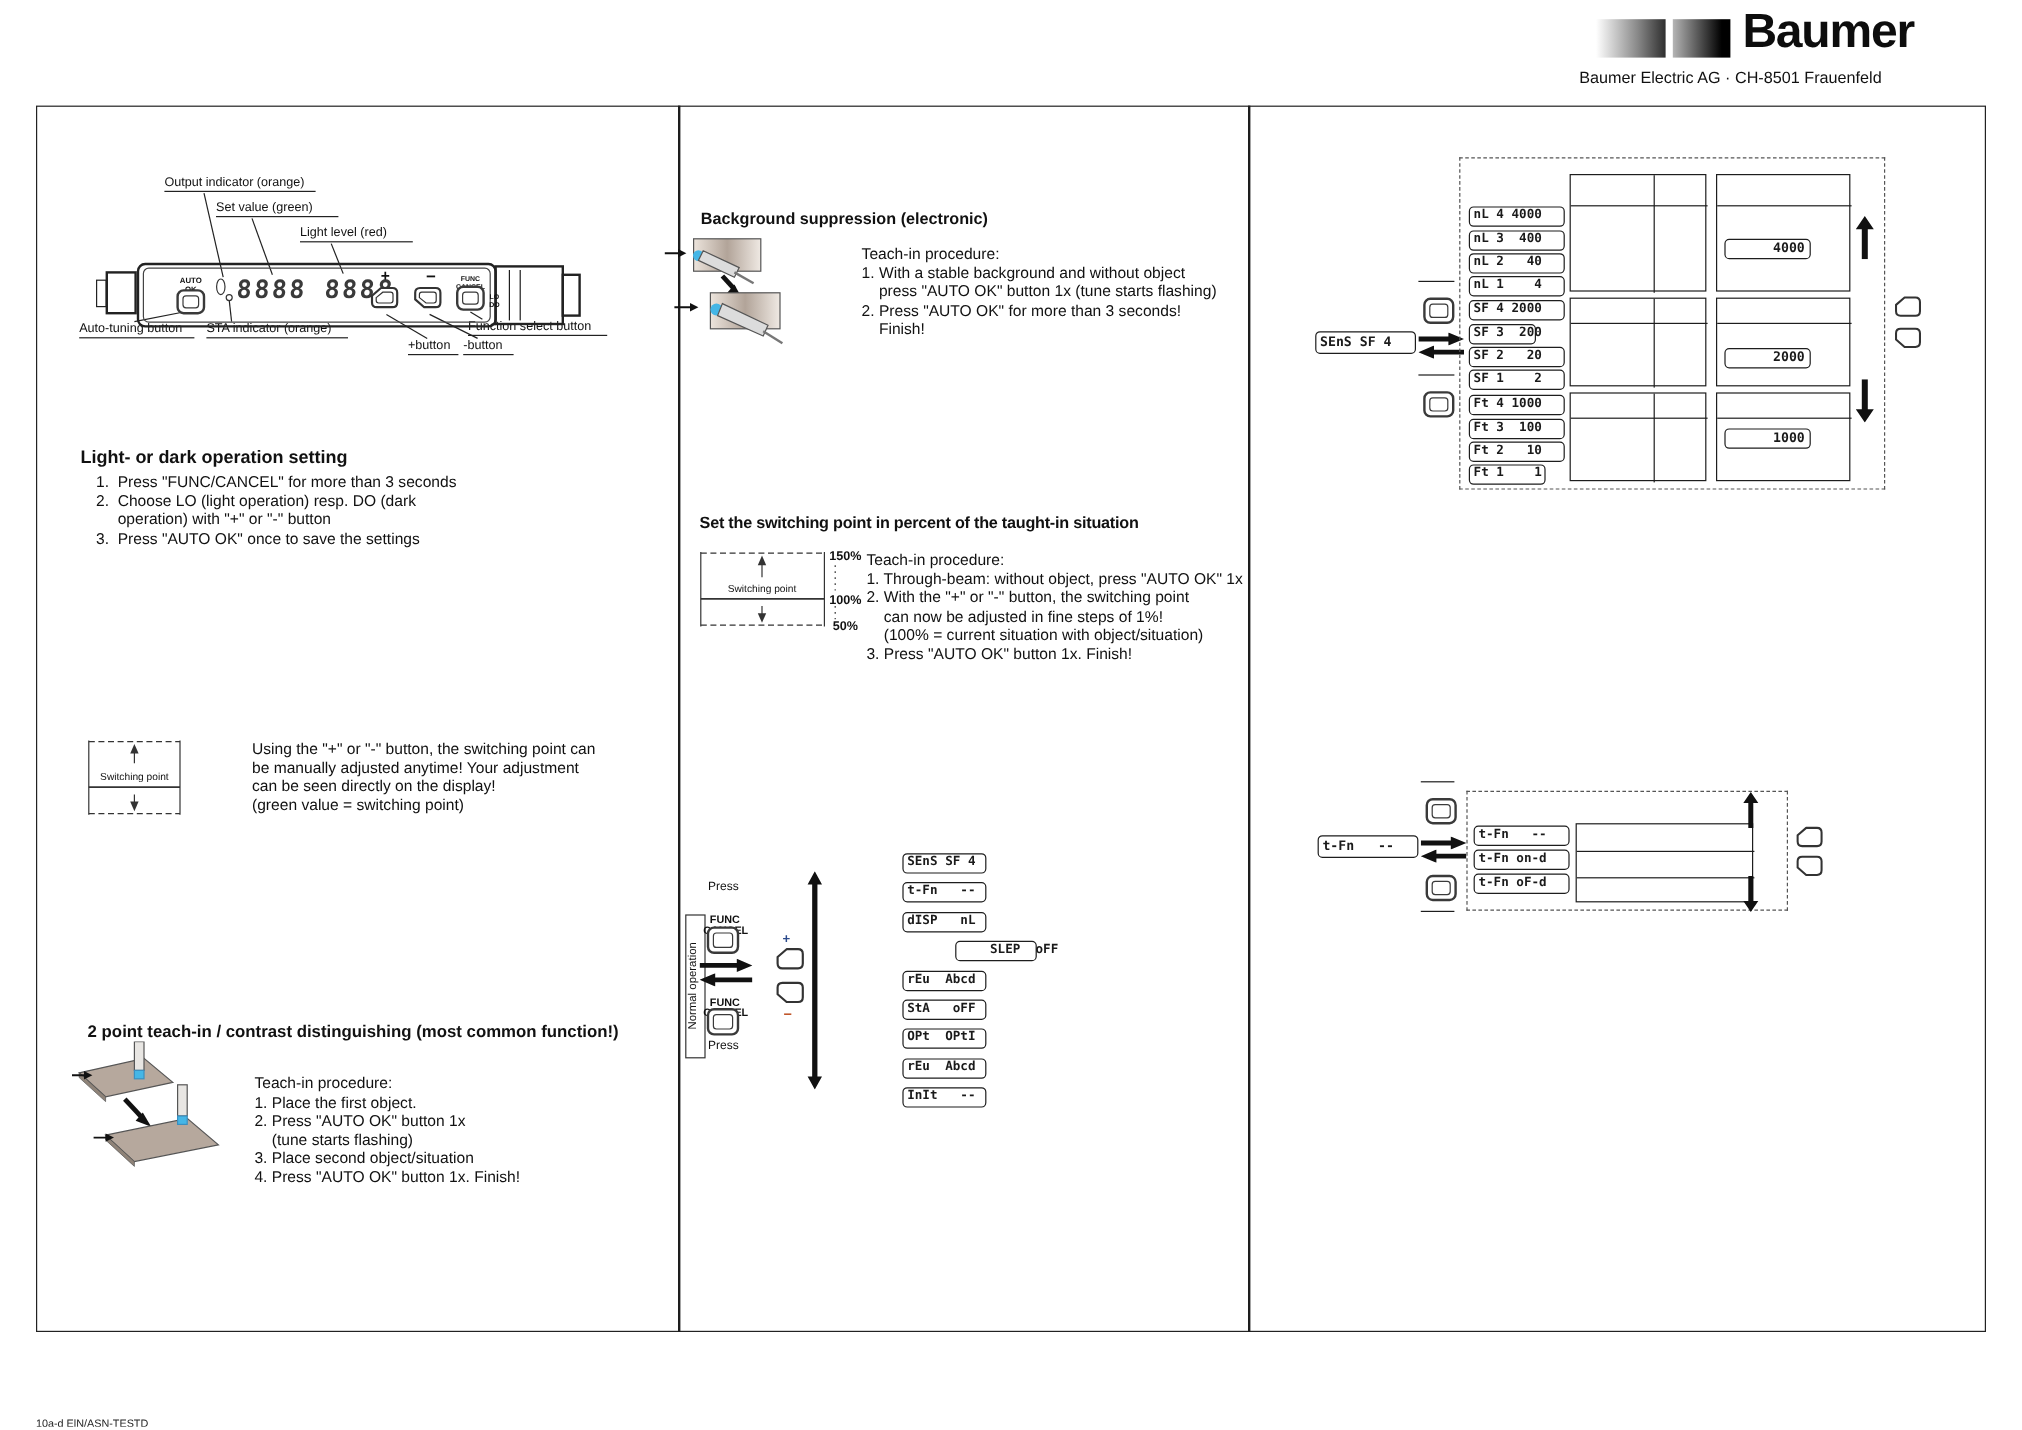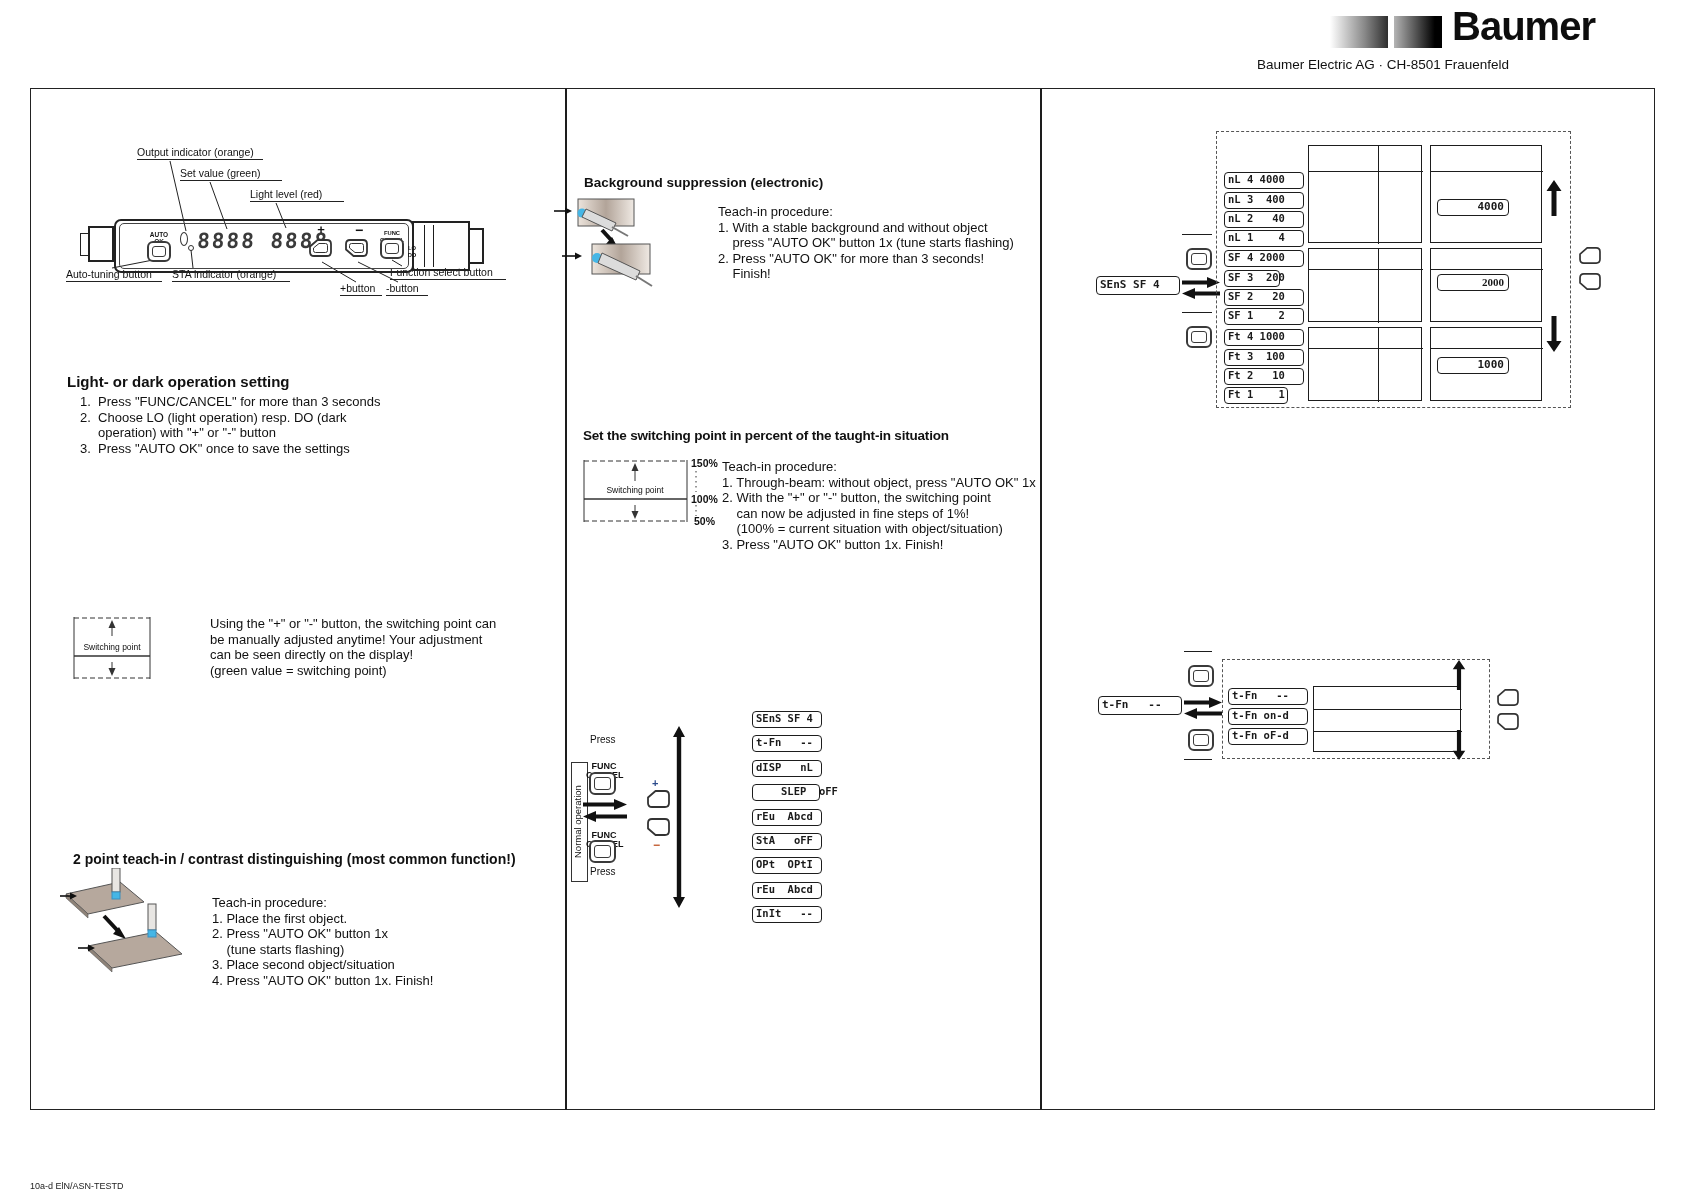--- a/index.html
+++ b/index.html
@@ -34,21 +34,21 @@
   svg{display:block;}
 </style>
 </head>
 <body>
 
 <div class="page">
 
   <div class="logo-bar" style="left:1330px;top:16px;width:58px;background:linear-gradient(90deg,#ffffff 0%,#888 60%,#2e2e2e 100%);"></div>
   <div class="logo-bar" style="left:1394px;top:16px;width:48px;background:linear-gradient(90deg,#b5b5b5 0%,#000 85%);"></div>
   <div class="brand" style="left:1452px;top:4px;">Baumer</div>
-  <div class="tagline" style="left:1257px;top:57px;">Baumer Electric AG · CH-8501 Frauenfeld</div>
+  <div class="tagline" style="left:1316px;top:57px;">Baumer Electric AG · CH-8501 Frauenfeld</div>
 
   <div class="abs" style="left:30px;top:88px;width:1625px;height:1022px;border:1.5px solid #222;box-sizing:border-box;"></div>
   <div class="vline" style="left:565px;top:88px;height:1022px;width:1.5px;"></div>
   <div class="vline" style="left:1040px;top:88px;height:1022px;width:1.5px;"></div>
 
   <div class="dlabel" style="left:137px;top:146px;width:126px;">Output indicator (orange)</div>
   <div class="dlabel" style="left:180px;top:167px;width:102px;">Set value (green)</div>
   <div class="dlabel" style="left:250px;top:188px;width:94px;">Light level (red)</div>
   <div class="dlabel" style="left:66px;top:268px;width:96px;">Auto-tuning button</div>
   <div class="dlabel" style="left:172px;top:268px;width:118px;">STA indicator  (orange)</div>
@@ -233,21 +233,21 @@
       <path d="M2 8.5 L9.5 2 H19 Q23 2 23 6 V14 Q23 18 19 18 H6 Q2 18 2 14 Z" fill="#fff" stroke="#333" stroke-width="1.8" stroke-linejoin="round"></path>
     </svg>
   <svg class="abs" style="left:646px;top:817px;transform:scaleY(-1);" width="25" height="20" viewBox="0 0 25 20">
       <path d="M2 8.5 L9.5 2 H19 Q23 2 23 6 V14 Q23 18 19 18 H6 Q2 18 2 14 Z" fill="#fff" stroke="#333" stroke-width="1.8" stroke-linejoin="round"></path>
     </svg>
   <div class="abs" style="left:653px;top:838px;font-size:12px;font-weight:bold;color:#c0572b;">−</div>
 
   <div class="lcd" style="left:752px;top:711px;width:70px;">SEnS SF 4</div>
   <div class="lcd" style="left:752px;top:735px;width:70px;">t-Fn   --</div>
   <div class="lcd" style="left:752px;top:760px;width:70px;">dISP   nL</div>
-  <div class="lcd" style="left:752px;top:784px;width:68px;padding-left:28px;">SLEP  oFF</div>
+  <div class="lcd" style="left:796px;top:784px;width:68px;padding-left:28px;">SLEP  oFF</div>
   <div class="lcd" style="left:752px;top:809px;width:70px;">rEu  Abcd</div>
   <div class="lcd" style="left:752px;top:833px;width:70px;">StA   oFF</div>
   <div class="lcd" style="left:752px;top:857px;width:70px;">OPt  OPtI</div>
   <div class="lcd" style="left:752px;top:882px;width:70px;">rEu  Abcd</div>
   <div class="lcd" style="left:752px;top:906px;width:70px;">InIt   --</div>
 
   <div class="hline" style="left:1182px;top:234px;width:30px;"></div>
   <div class="sqbtn" style="left:1186px;top:248px;width:26px;height:22px;"></div>
   <div class="lcd" style="left:1096px;top:276px;width:84px;height:19px;font-size:11px;line-height:15px;">SEnS SF 4</div>
   <svg class="abs" style="left:1182px;top:277px;" width="38" height="11" viewBox="0 0 38 11">
@@ -290,21 +290,21 @@
   <div class="tbl" style="left:1430px;top:145px;width:112px;height:98px;">
     <div class="hline" style="left:0;top:25px;width:112px;"></div>
   </div>
   <div class="tbl" style="left:1430px;top:248px;width:112px;height:74px;">
     <div class="hline" style="left:0;top:20px;width:112px;"></div>
   </div>
   <div class="tbl" style="left:1430px;top:327px;width:112px;height:74px;">
     <div class="hline" style="left:0;top:20px;width:112px;"></div>
   </div>
   <div class="vlcd" style="left:1437px;top:199px;">4000</div>
-  <div class="vlcd" style="left:1437px;top:274px;font-family:Liberation Serif, serif;">2000</div>
+  <div class="vlcd" style="left:1437px;top:290px;">2000</div>
   <div class="vlcd" style="left:1437px;top:357px;">1000</div>
 
   <svg class="abs" style="left:1546px;top:180px;" width="16" height="36" viewBox="0 0 16 36">
       <path d="M8 0 L15.5 11 H10.5 V36 H5.5 V11 H0.5 Z" fill="#111"></path>
     </svg>
   <svg class="abs" style="left:1578px;top:246px;" width="24" height="19" viewBox="0 0 25 20">
       <path d="M2 8.5 L9.5 2 H19 Q23 2 23 6 V14 Q23 18 19 18 H6 Q2 18 2 14 Z" fill="#fff" stroke="#333" stroke-width="1.8" stroke-linejoin="round"></path>
     </svg>
   <svg class="abs" style="left:1578px;top:272px;transform:scaleY(-1);" width="24" height="19" viewBox="0 0 25 20">
       <path d="M2 8.5 L9.5 2 H19 Q23 2 23 6 V14 Q23 18 19 18 H6 Q2 18 2 14 Z" fill="#fff" stroke="#333" stroke-width="1.8" stroke-linejoin="round"></path>

